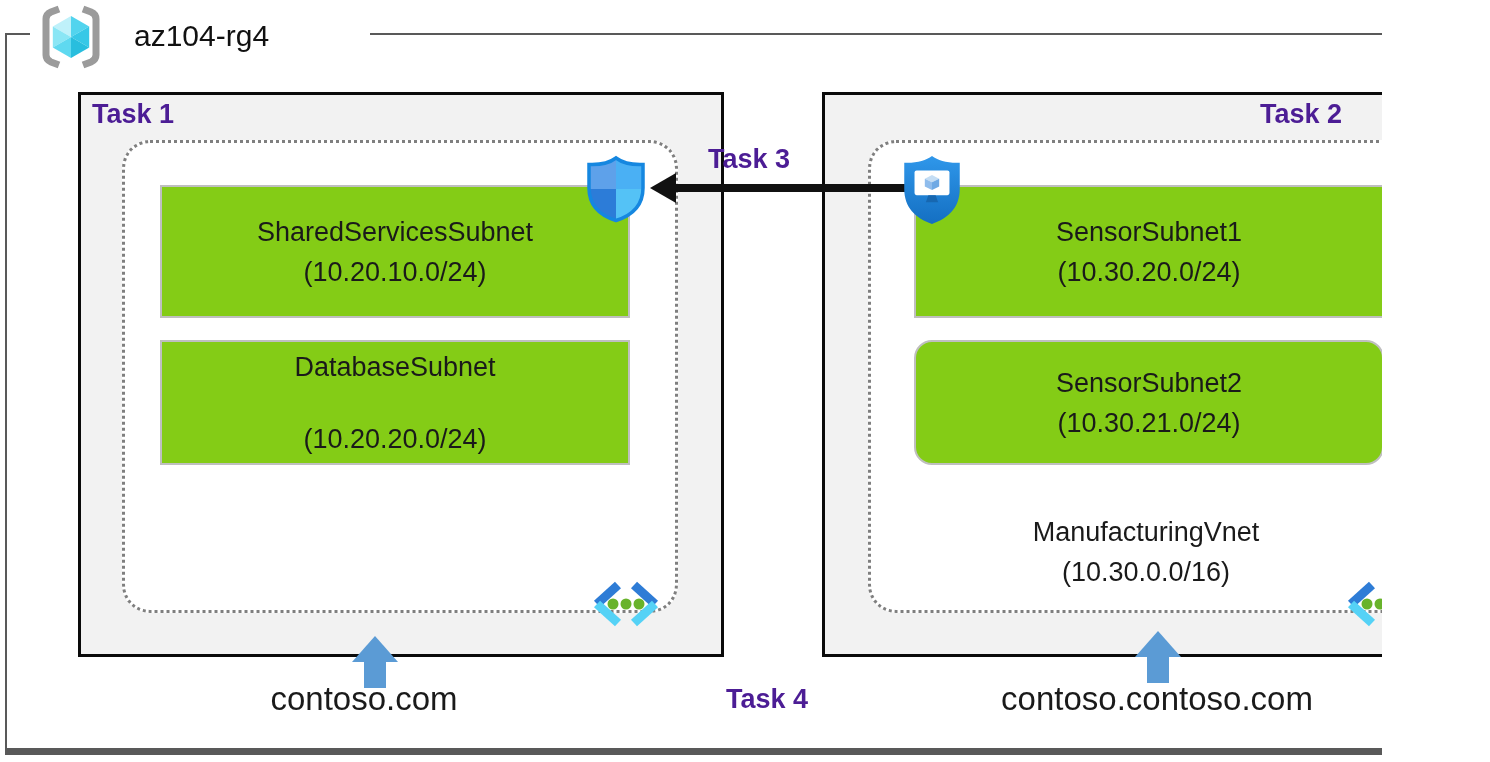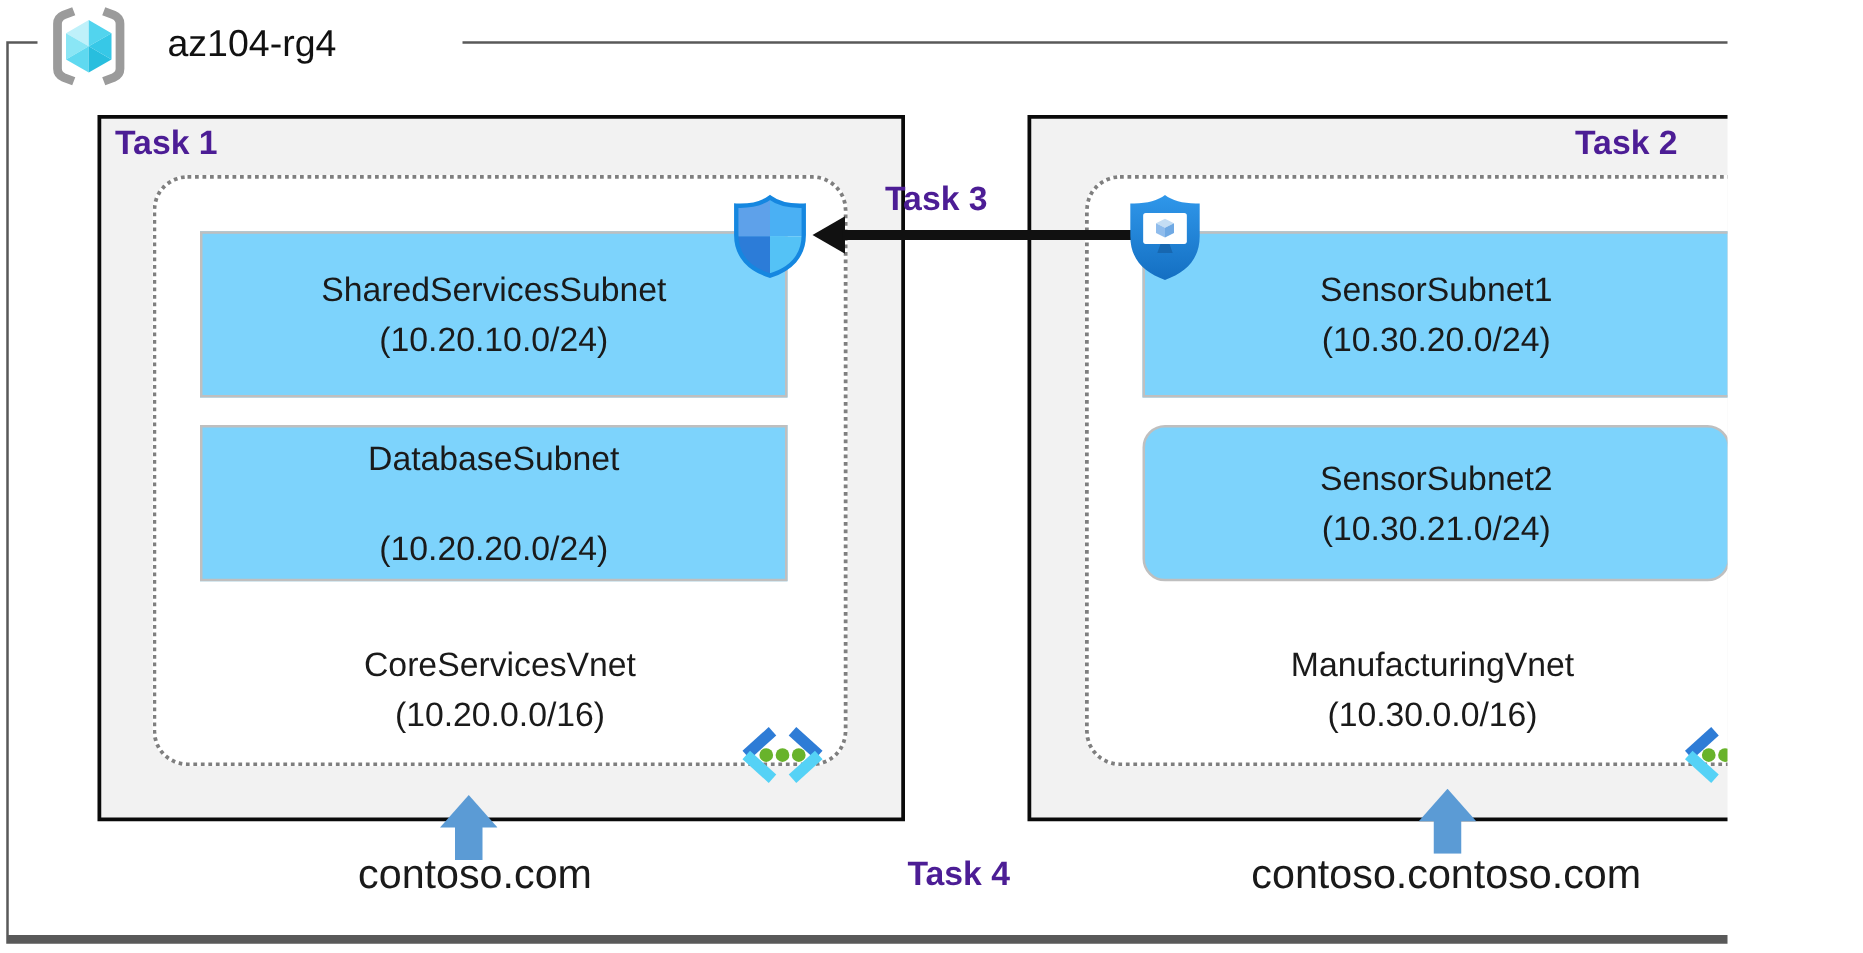--- a/index.html
+++ b/index.html
@@ -18,21 +18,21 @@
   .task-box {
     position:absolute; top:92px; width:646px; height:565px;
     background:#F2F2F2; border:3px solid #0a0a0a;
   }
   .task-label { position:absolute; font-size:27px; font-weight:bold; color:#4c1d95; }
   .vnet-area {
     position:absolute; top:140px; width:556px; height:473px;
     background:#fff; border:3px dotted #7F7F7F; border-radius:28px;
   }
   .subnet {
-    position:absolute; width:470px; background:#7dd3fc; border:2px solid #BFBFBF;
+    position:absolute; width:470px; background:#84cc16; border:2px solid #BFBFBF;
     display:flex; flex-direction:column; align-items:center; justify-content:center;
     font-size:27px; line-height:40px; text-align:center;
   }
   .vnet-label {
     position:absolute; top:512px; width:556px; text-align:center;
     font-size:27px; line-height:40px;
   }
   .dns-label { position:absolute; top:680px; text-align:center; font-size:33px; }
   .abs { position:absolute; }
 </style>
@@ -77,24 +77,20 @@
 
   <div class="subnet" style="left:914px; top:185px; height:133px;">
     <div>SensorSubnet1</div>
     <div>(10.30.20.0/24)</div>
   </div>
   <div class="subnet" style="left:914px; top:340px; height:125px;border-radius:18px;">
     <div>SensorSubnet2</div>
     <div>(10.30.21.0/24)</div>
   </div>
 
-  <div class="vnet-label" style="left:122px;">
-    <div>CoreServicesVnet</div>
-    <div>(10.20.0.0/16)</div>
-  </div>
   <div class="vnet-label" style="left:868px;">
     <div>ManufacturingVnet</div>
     <div>(10.30.0.0/16)</div>
   </div>
 
   <svg class="abs" style="left:590px; top:580px;" width="72" height="48" viewBox="0 0 72 48">
     <line x1="28" y1="5" x2="7" y2="24" stroke="#2E7CD6" stroke-width="9"></line>
     <line x1="7" y1="24" x2="28" y2="43" stroke="#55D2F6" stroke-width="9"></line>
     <line x1="44" y1="5" x2="65" y2="24" stroke="#2E7CD6" stroke-width="9"></line>
     <line x1="65" y1="24" x2="44" y2="43" stroke="#55D2F6" stroke-width="9"></line>
@@ -152,16 +148,16 @@
 
   <svg class="abs" style="left:352px; top:636px;" width="46" height="52" viewBox="0 0 46 52">
     <polygon points="23,0 46,26 0,26" fill="#5B9BD5"></polygon>
     <rect x="12" y="24" width="22" height="28" fill="#5B9BD5"></rect>
   </svg>
   <svg class="abs" style="left:1135px; top:631px;" width="46" height="52" viewBox="0 0 46 52">
     <polygon points="23,0 46,26 0,26" fill="#5B9BD5"></polygon>
     <rect x="12" y="24" width="22" height="28" fill="#5B9BD5"></rect>
   </svg>
 
-  <div class="dns-label" style="left:220px; width:320px;">contoso.com</div>
+  <div class="dns-label" style="left:204px; width:320px;">contoso.com</div>
   <div class="dns-label" style="left:957px; width:400px;">contoso.contoso.com</div>
 
 </div>
 
 </body></html>

